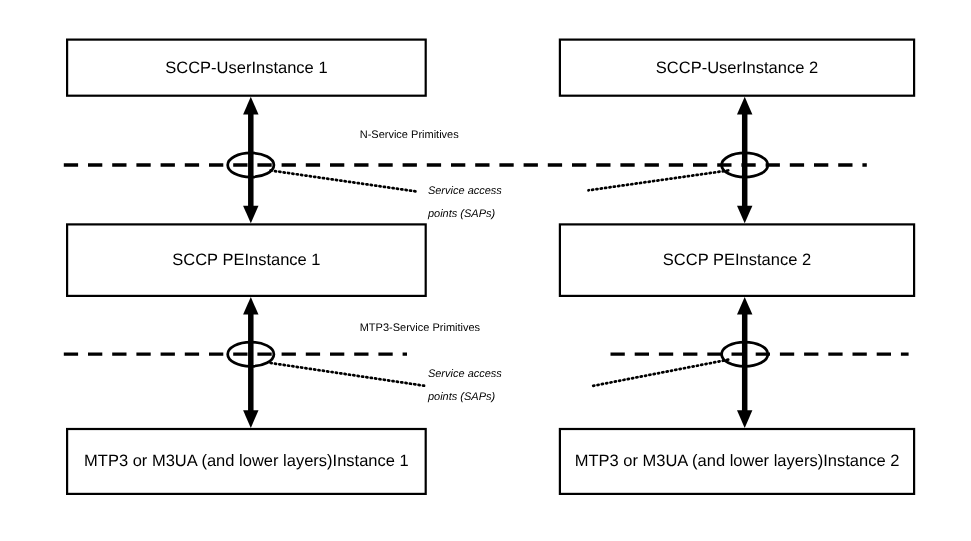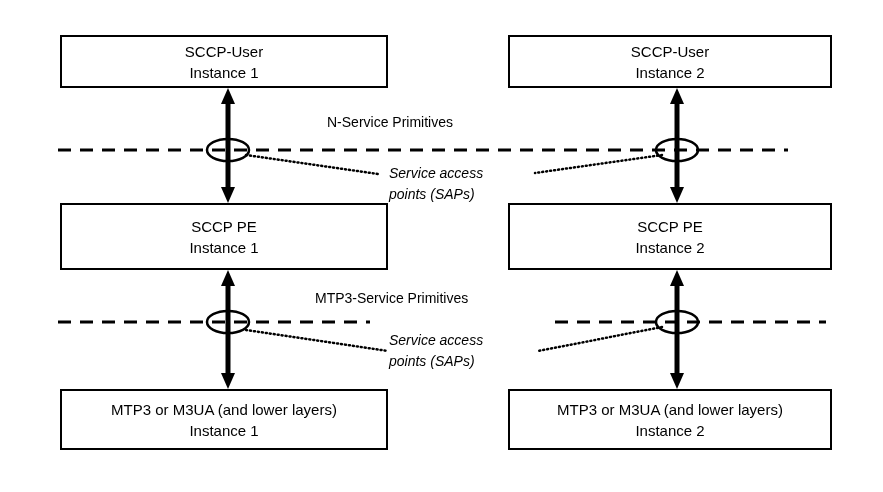--- a/index.html
+++ b/index.html
@@ -14,35 +14,35 @@
     background: #ffffff;
     font-family: "Liberation Sans", sans-serif;
     overflow: hidden;
   }
   .layer-box {
     position: absolute;
     box-sizing: border-box;
     border: 2px solid #000000;
     background: #ffffff;
     display: flex;
-    flex-direction: column;
+    flex-direction: row;
     align-items: center;
     justify-content: center;
     z-index: 4;
   }
   .layer-box .line {
     font-size: 15px;
     line-height: 21px;
     color: #000000;
     white-space: nowrap;
     text-align: center;
   }
   .free-label {
     position: absolute;
-    font-size: 14px;
+    font-size: 10px;
     line-height: 21px;
     color: #000000;
     white-space: nowrap;
     z-index: 6;
   }
   .free-label.two-line {
     white-space: normal;
     text-align: left;
     font-style: italic;
   }
@@ -129,21 +129,21 @@
     <div class="line">Instance 1</div>
   </div>
 
   <div class="layer-box" style="left:508px; top:389px; width:324px; height:61px;">
     <div class="line">MTP3 or M3UA (and lower layers)</div>
     <div class="line">Instance 2</div>
   </div>
 
   <div class="free-label" style="left:327px; top:112px;">N-Service Primitives</div>
 
-  <div class="free-label" style="left:315px; top:288px;">MTP3-Service Primitives</div>
+  <div class="free-label" style="left:327px; top:288px;">MTP3-Service Primitives</div>
 
   <div class="free-label two-line" style="left:389px; top:163px;">
     <div>Service access</div>
     <div>points (SAPs)</div>
   </div>
 
   <div class="free-label two-line" style="left:389px; top:330px;">
     <div>Service access</div>
     <div>points (SAPs)</div>
   </div>

